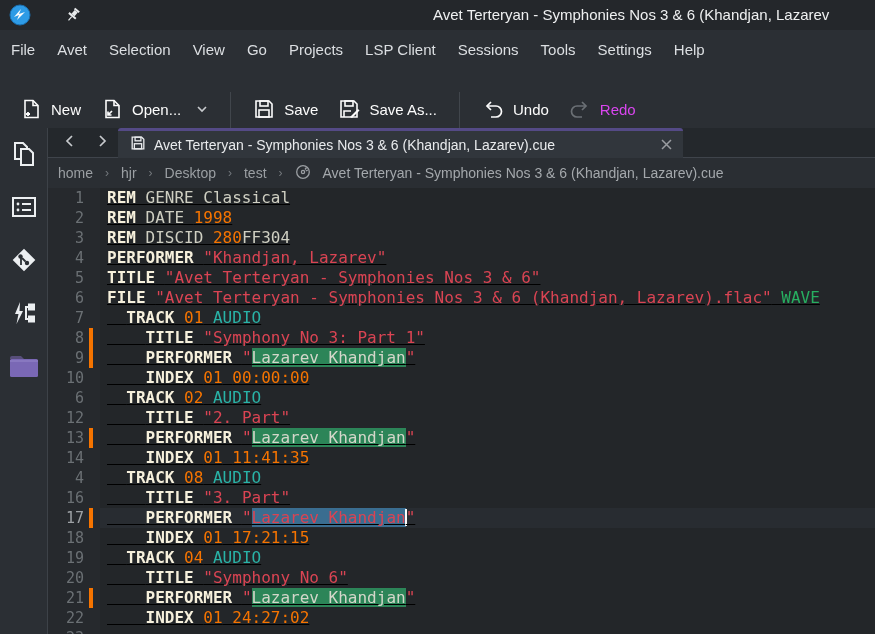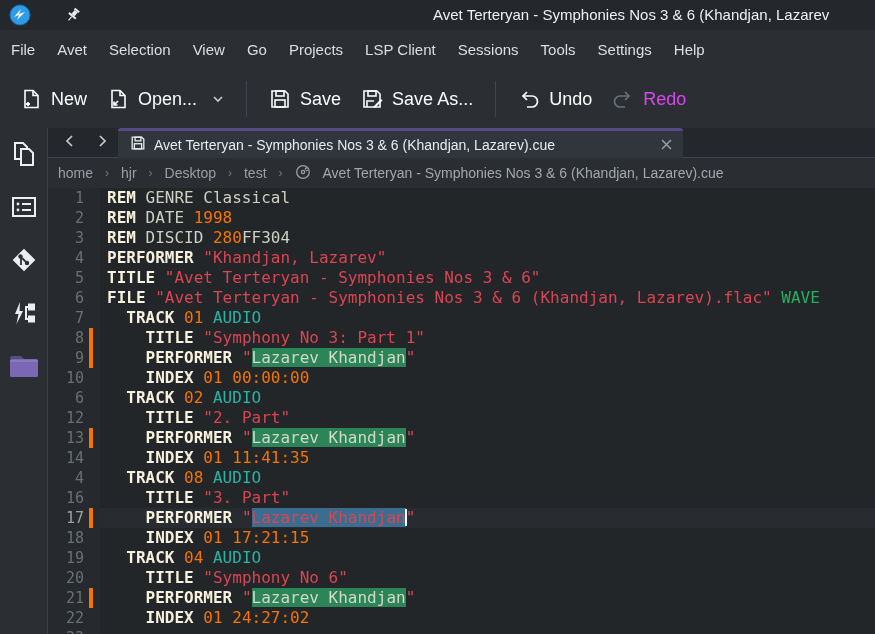--- a/index.html
+++ b/index.html
@@ -11,21 +11,21 @@
   .titlebar .appicon { position:absolute; left:9px; top:4px; }
   .titlebar .pinicon { position:absolute; left:64px; top:6px; }
   .titlebar .wintitle { position:absolute; left:433px; top:0; height:30px; line-height:30px;
     color:#eff0f1; font-size:15px; white-space:nowrap; overflow:hidden; width:442px; }
 
   
   .menubar { height:40px; background:#2b2f34; display:flex; align-items:center; color:#dcdfe2; font-size:15px; }
   .menu-item { padding:0 11px; height:28px; line-height:28px; cursor:default; }
 
   
-  .toolbar { height:58px; background:#2b2f34; display:flex; align-items:center; color:#fcfcfc; font-size:18px; }
+  .toolbar { height:58px; background:#2b2f34; display:flex; align-items:flex-end; color:#fcfcfc; font-size:15px; }
   .tbtn { display:flex; align-items:center; gap:9px; padding:8px 10px; border-radius:3px; }
   .tbtn svg { display:block; }
   .tbtn.first { margin-left:10px; }
   .tbtn .chev { margin-left:6px; }
   .tsep { width:1px; height:36px; background:#41464c; margin:0 12px; }
   .tbtn.disabled { color:#d946ef; }
 
   
   .main { display:flex; height:506px; }
   .sidebar { width:48px; background:#2b2f34; border-right:1px solid #3d4248;
@@ -50,21 +50,21 @@
   .crumb-sep { color:#74787d; font-size:12px; }
   .crumb-file { color:#a4a8ac; }
 
   
   .editor { flex:1; background:#232629; overflow:hidden;
     font-family:"DejaVu Sans Mono", monospace; font-size:16px; line-height:20px; }
   .row { display:flex; height:20px; white-space:pre; }
   .gut { width:52px; flex:none; background:#26292d; color:#6b7074; text-align:right;
     padding-right:16px; font-size:15px; position:relative; }
   .modbar { position:absolute; right:7px; top:0; width:4px; height:20px; background:var(--modified); }
-  .txt { flex:1; padding-left:7px; min-width:0; }
+  .txt { flex:1; padding-left:7px; min-width:0;text-decoration:underline; }
   .row.cur .txt { background:#282c31; }
   .row.cur .gut { color:#9da1a5; }
 
   .kw  { color:var(--kw); font-weight:bold; }
   .t   { color:var(--text); }
   .num { color:var(--num); }
   .str { color:var(--str); }
   .wav { color:var(--wav); }
   .aud { color:var(--aud); }
   .mat { background:var(--matbg); color:var(--mattext); }

